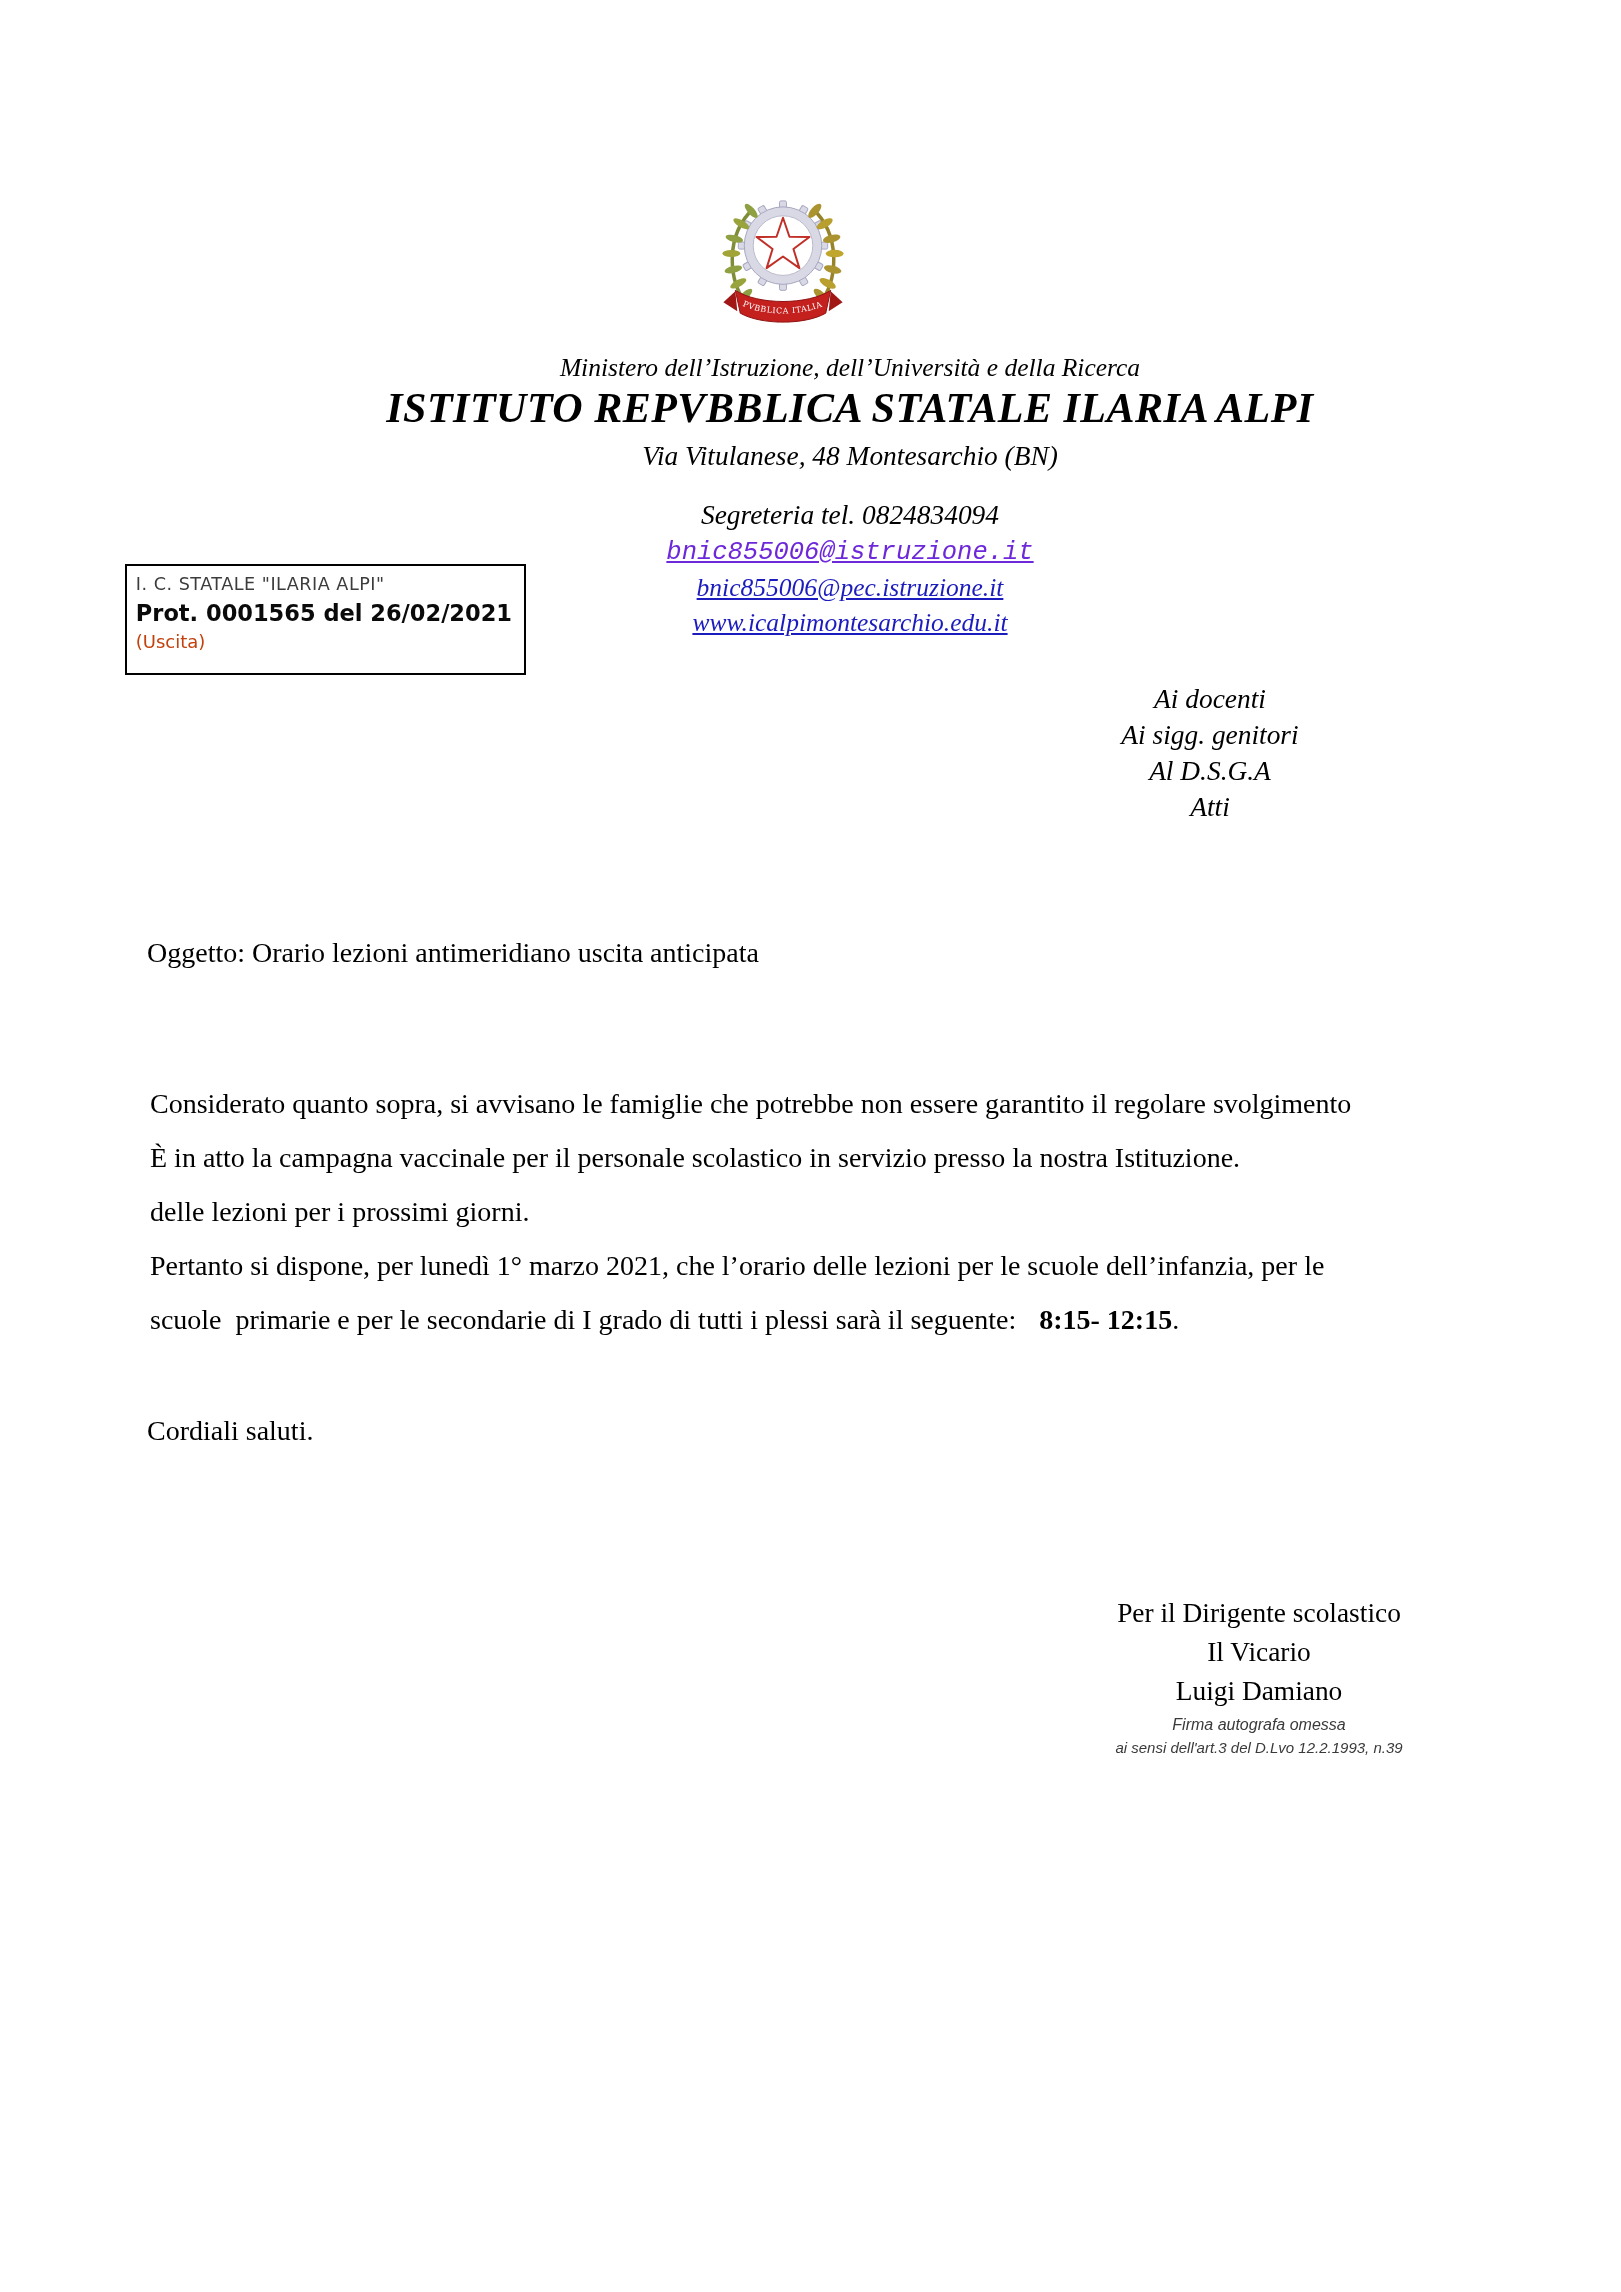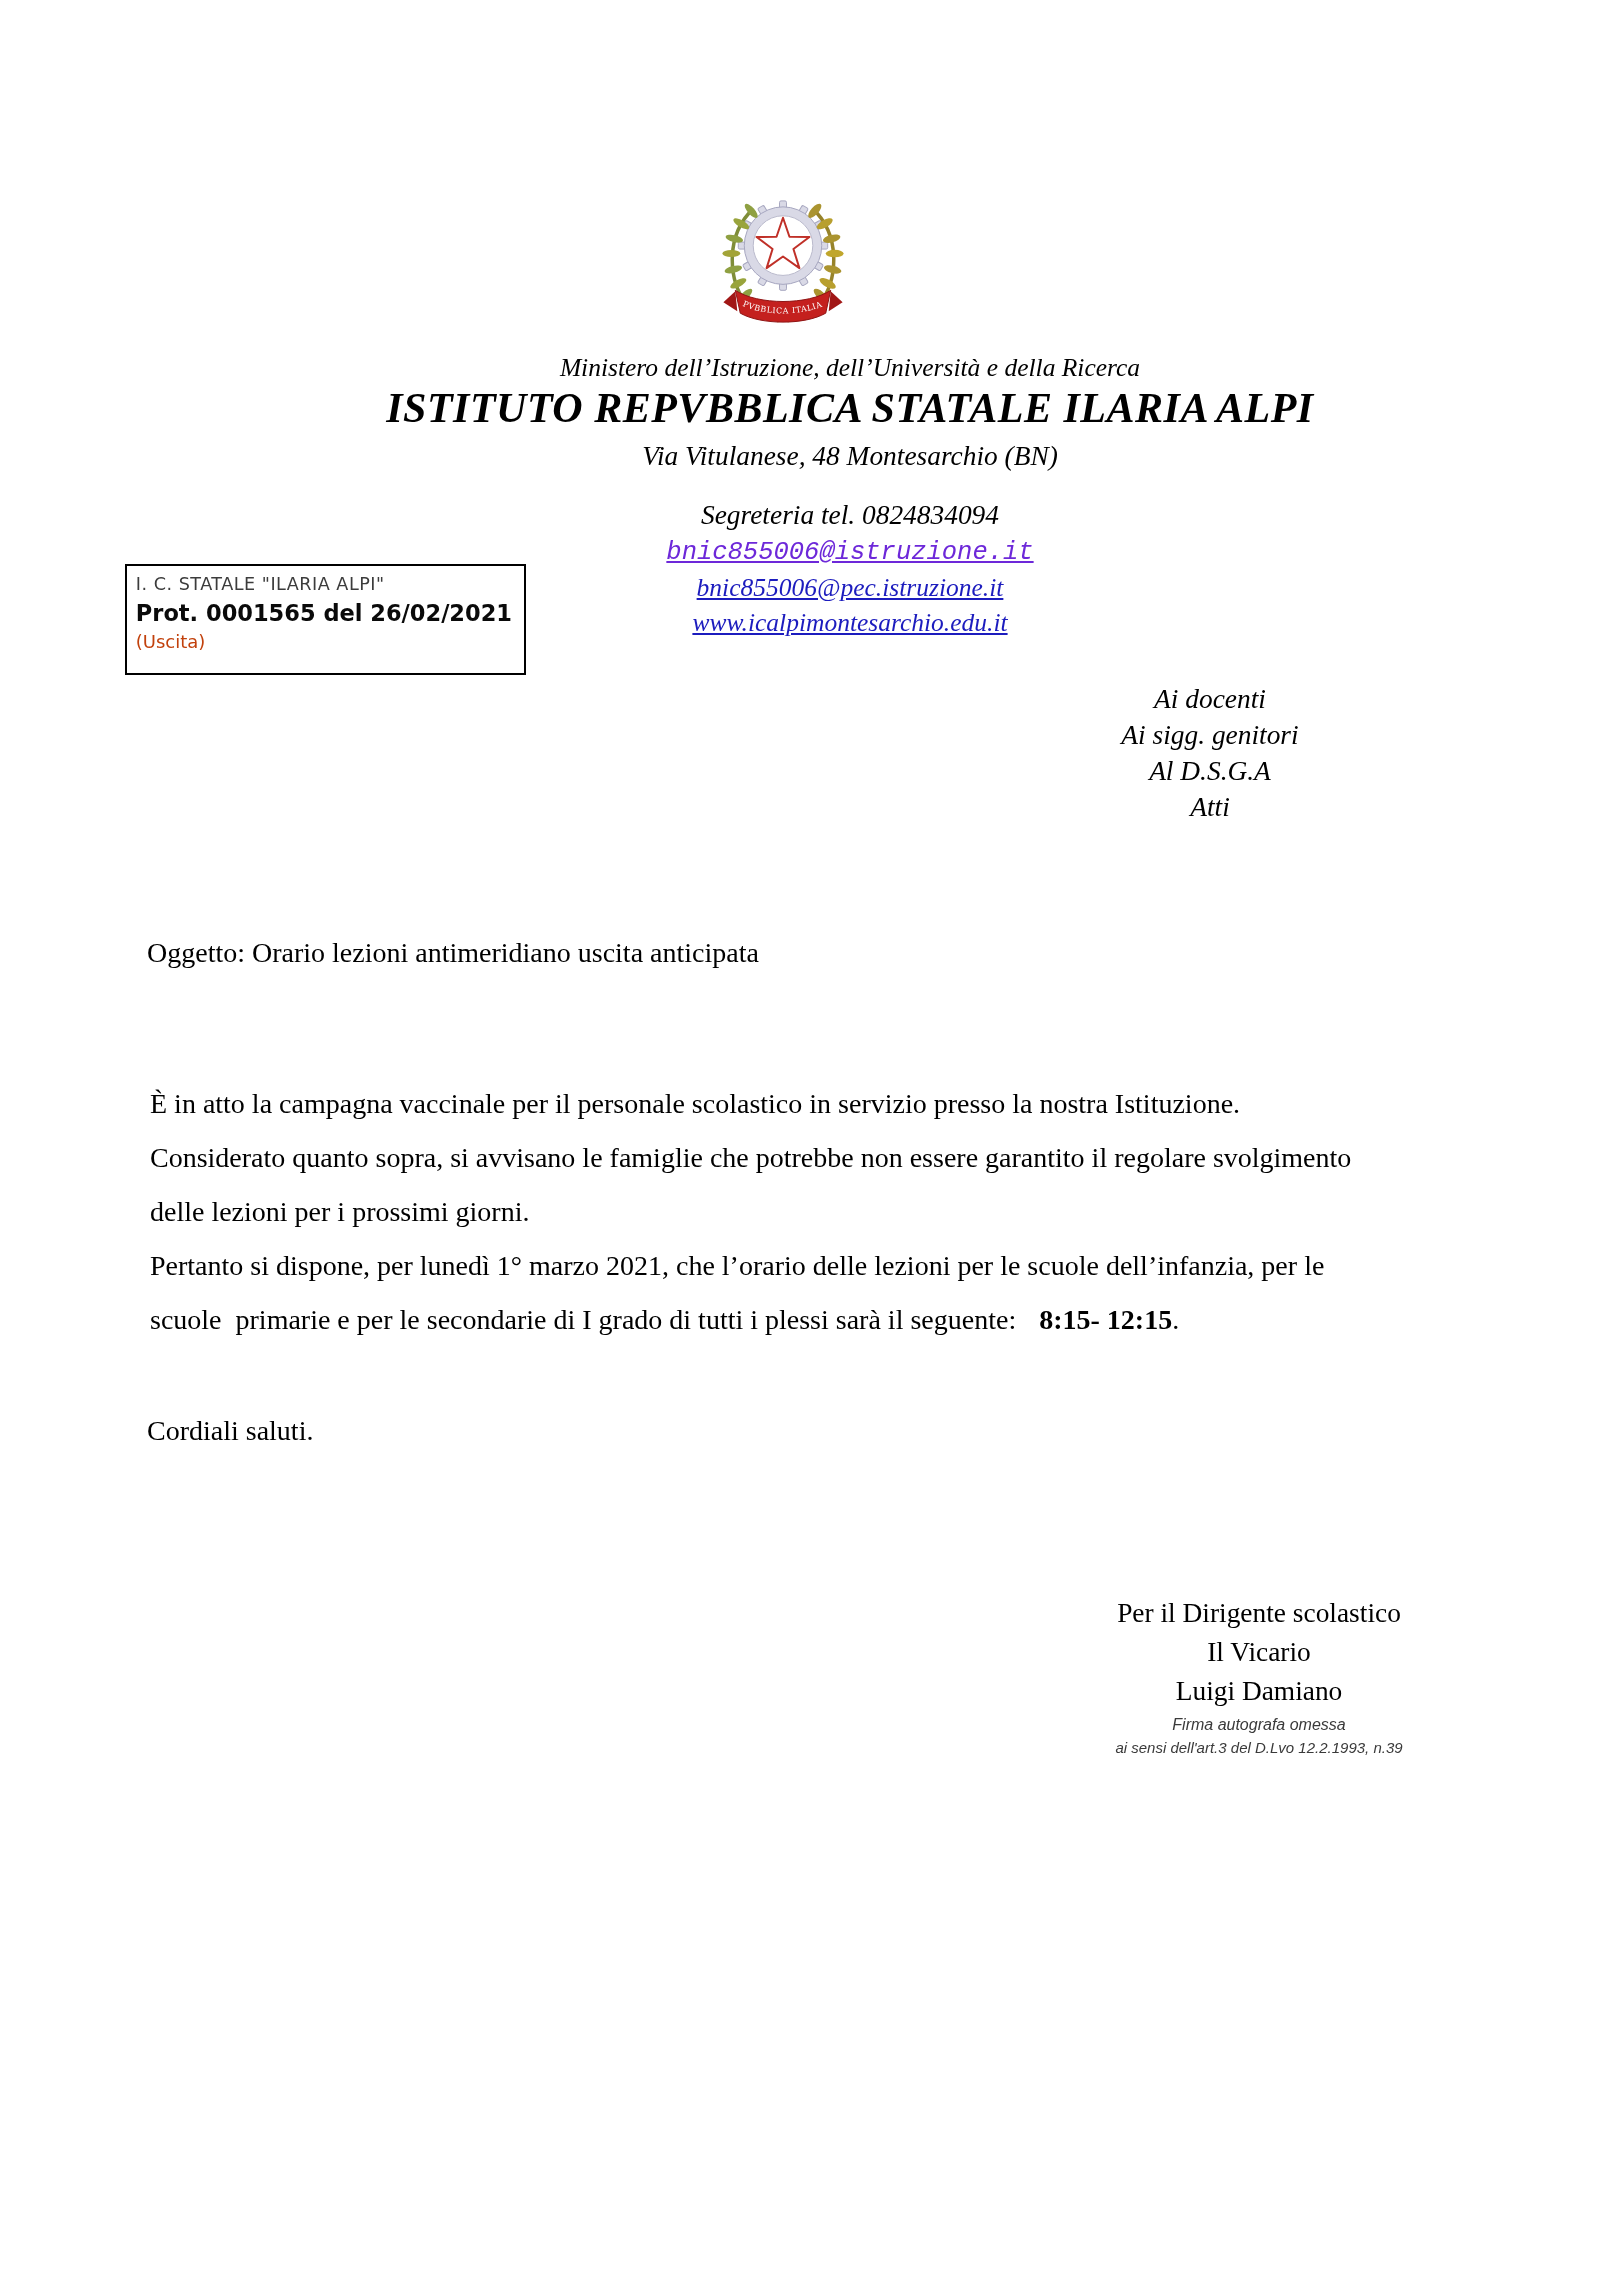--- a/index.html
+++ b/index.html
@@ -145,22 +145,22 @@
   <div class="recipients abs">
     <div class="r-line">Ai docenti</div>
     <div class="r-line">Ai sigg. genitori</div>
     <div class="r-line">Al D.S.G.A</div>
     <div class="r-line">Atti</div>
   </div>
 
   <div class="subject abs">Oggetto: Orario lezioni antimeridiano uscita anticipata</div>
 
   <div class="body-text abs">
+    <div class="b-line">Considerato quanto sopra, si avvisano le famiglie che potrebbe non essere garantito il regolare svolgimento</div>
     <div class="b-line">È in atto la campagna vaccinale per il personale scolastico in servizio presso la nostra Istituzione.</div>
-    <div class="b-line">Considerato quanto sopra, si avvisano le famiglie che potrebbe non essere garantito il regolare svolgimento</div>
     <div class="b-line">delle lezioni per i prossimi giorni.</div>
     <div class="b-line">Pertanto si dispone, per lunedì 1° marzo 2021, che l’orario delle lezioni per le scuole dell’infanzia, per le</div>
     <div class="b-line"><span>scuole  primarie e per le secondarie di I grado di tutti i plessi sarà il seguente: </span><span class="b-bold">8:15- 12:15</span><span>.</span></div>
   </div>
 
   <div class="closing abs">Cordiali saluti.</div>
 
   <div class="signature abs">
     <div class="s-serif">Per il Dirigente scolastico</div>
     <div class="s-serif">Il Vicario</div>

